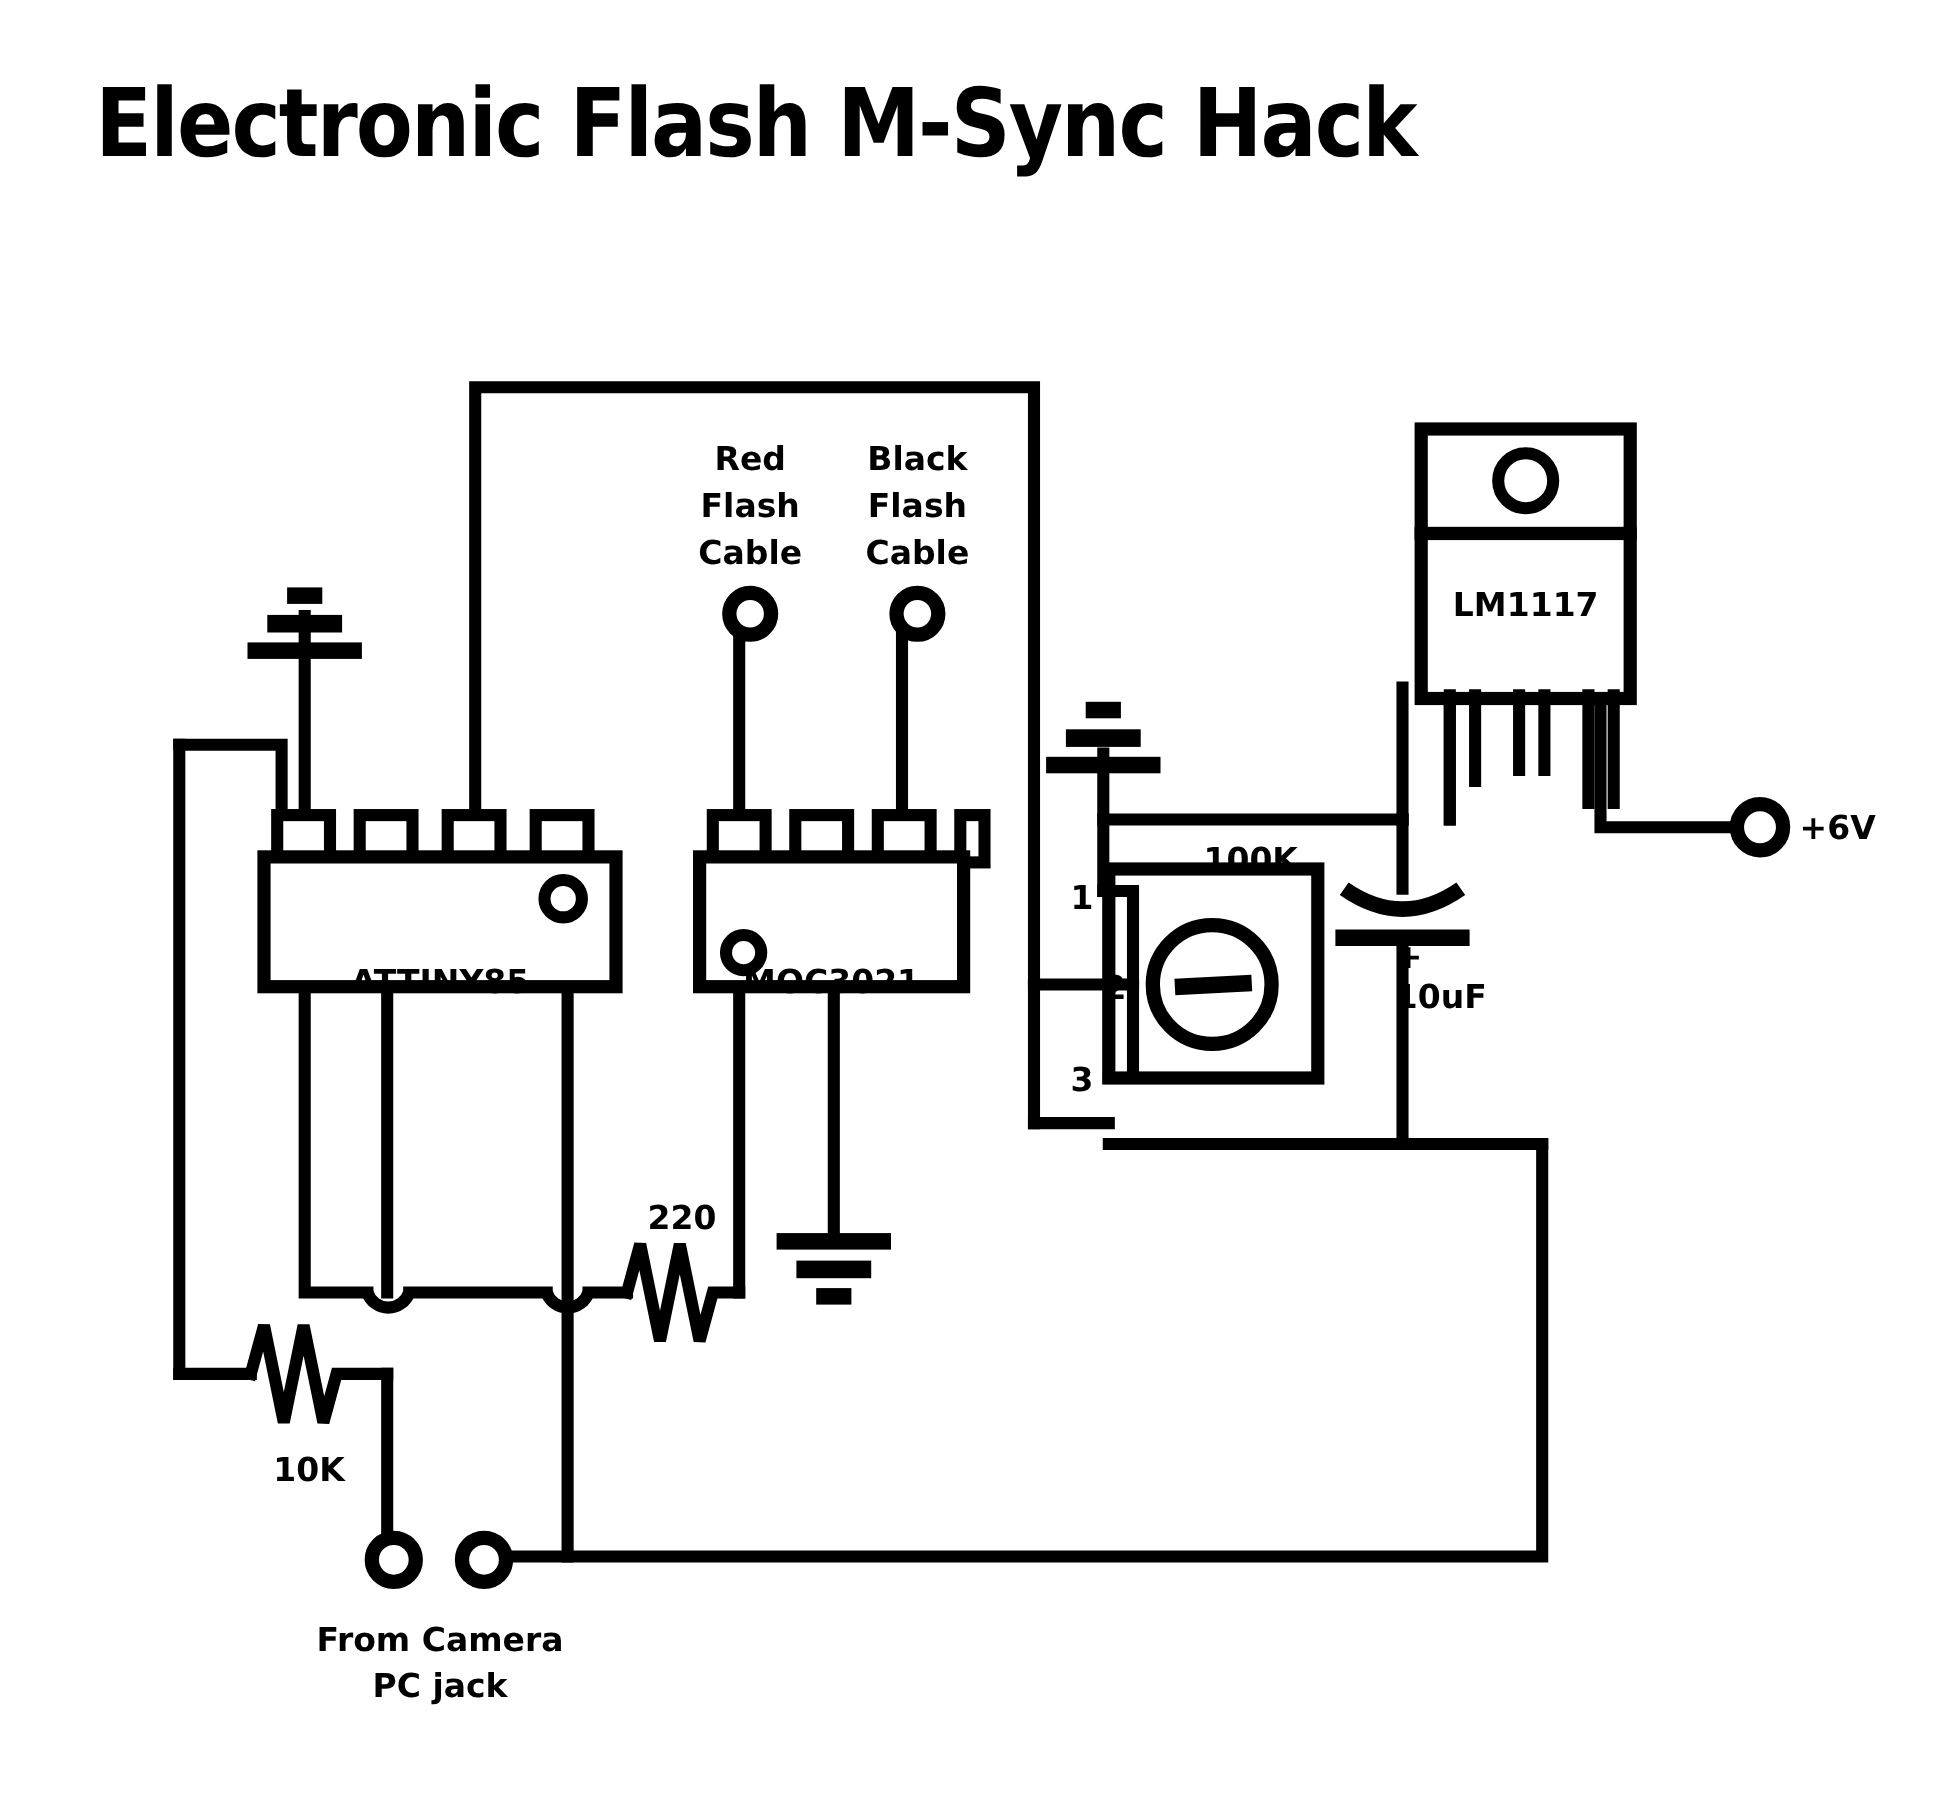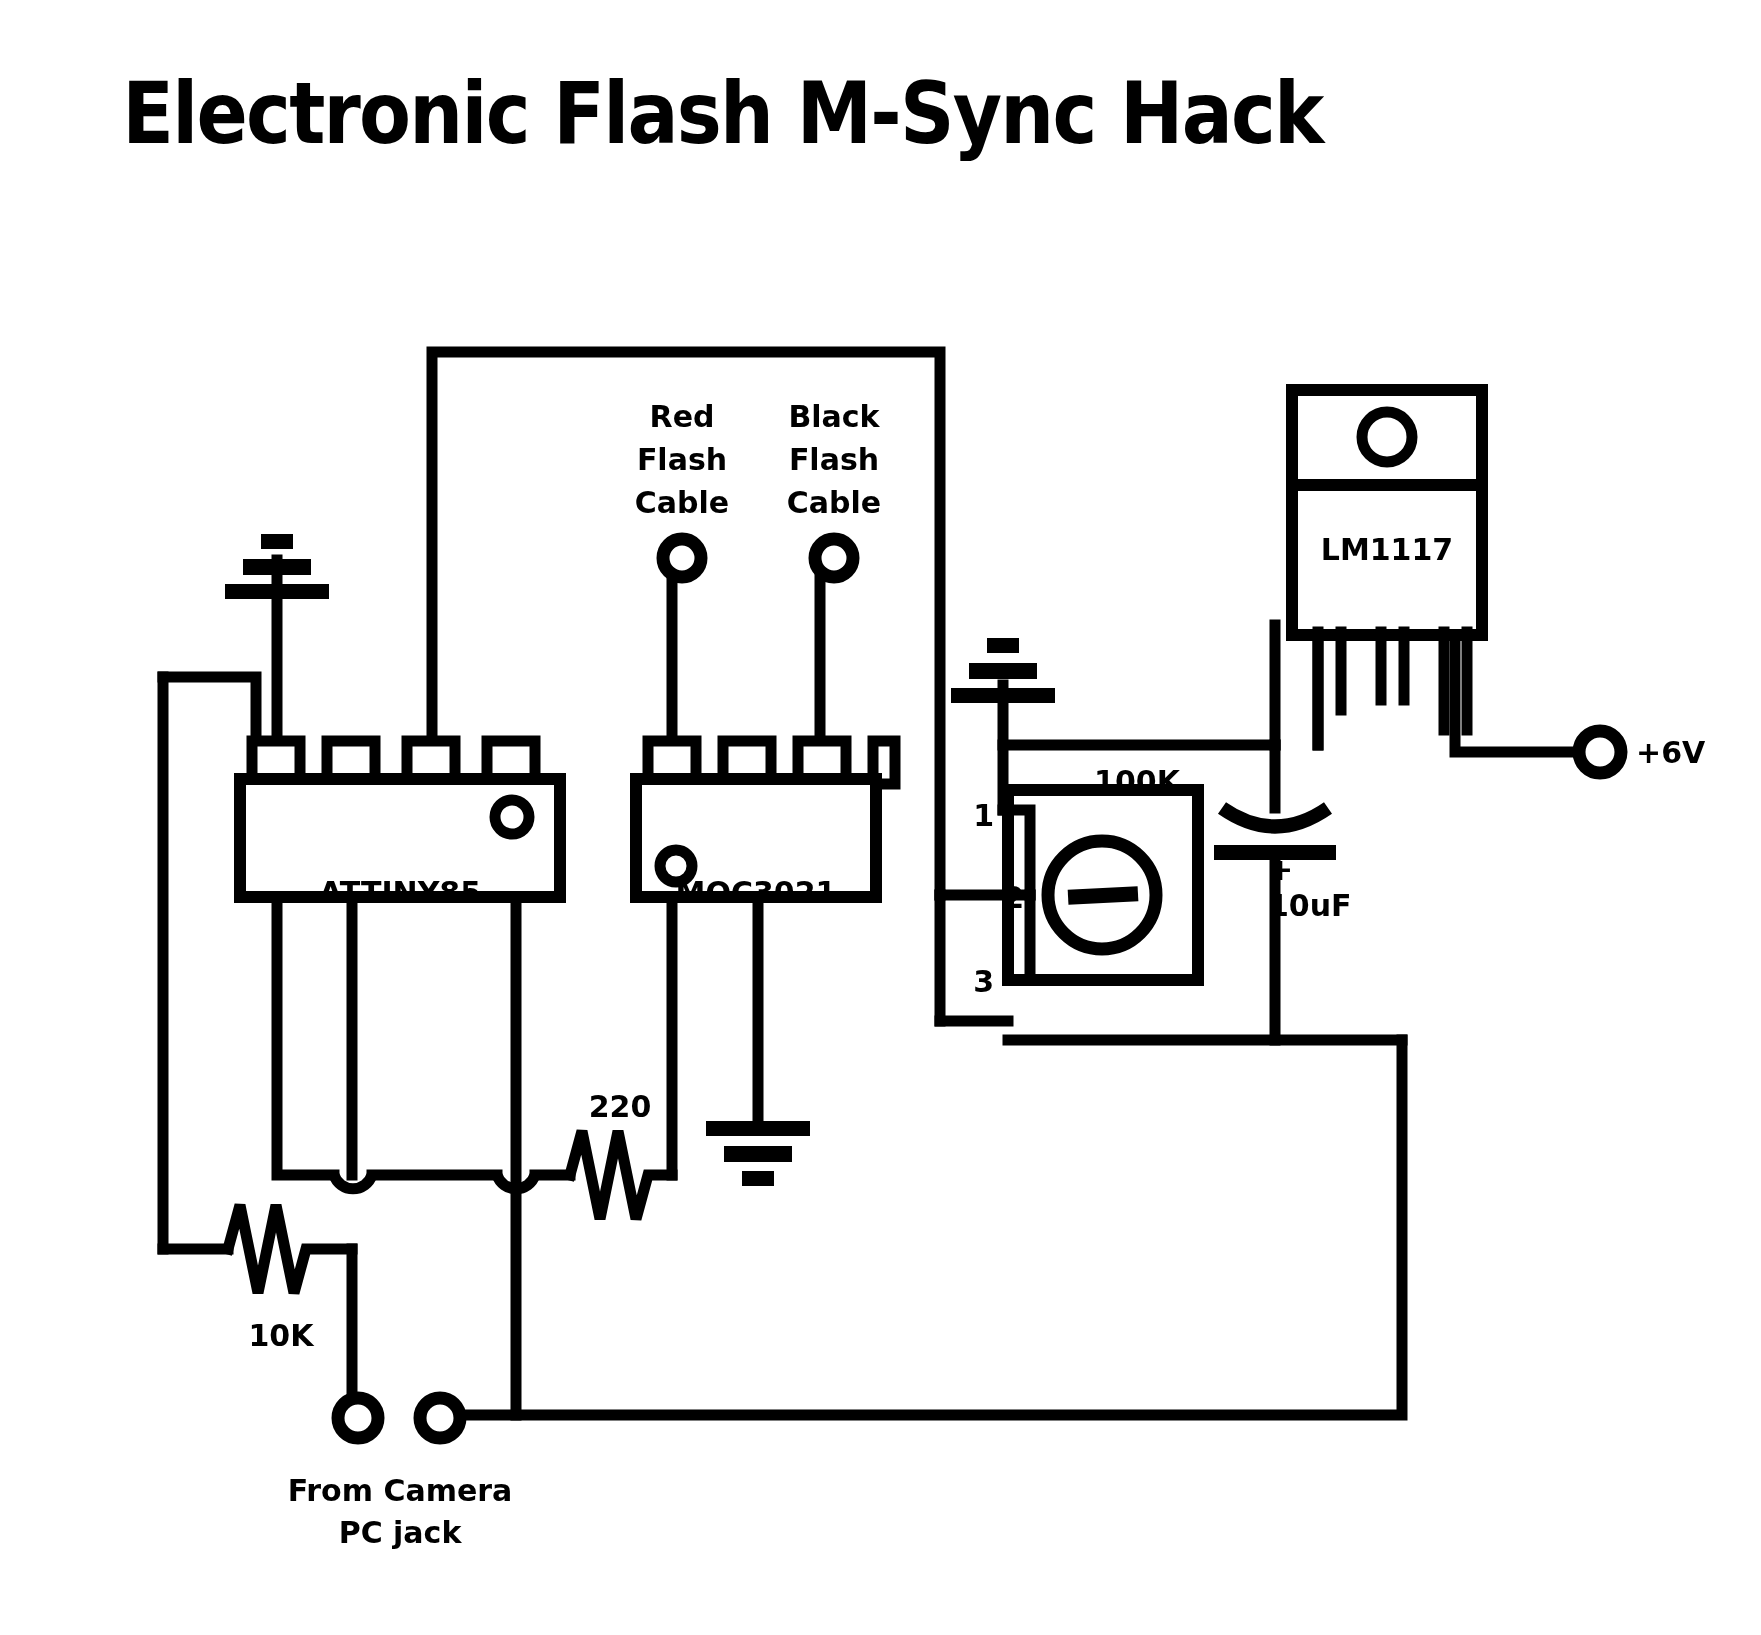--- a/index.html
+++ b/index.html
@@ -10,21 +10,21 @@
   .wire{stroke:#000;stroke-width:11;fill:none;stroke-linecap:square;stroke-linejoin:miter;}
   .body-outline{stroke:#000;stroke-width:12;fill:#fff;}
   .pin-tab{stroke:#000;stroke-width:11;fill:#fff;}
   .dot-ring{stroke:#000;stroke-width:11;fill:#fff;}
   .term-ring{stroke:#000;stroke-width:13;fill:#fff;}
   .hop{stroke:#000;stroke-width:11;fill:none;stroke-linecap:butt;}
   .lbl{font-family:"DejaVu Sans","Liberation Sans",sans-serif;font-weight:bold;fill:#000;}
   .t-chip{font-size:30px;}
   .t-val{font-size:30px;}
   .t-pin{font-size:30px;}
-  .title-wrap{position:absolute;left:0;top:70px;width:1445px;text-align:center;}
+  .title-wrap{position:absolute;left:0;top:70px;width:1445px;}
   .title-wrap h1{margin:0;font-size:86px;font-weight:bold;line-height:1;
       font-family:"DejaVu Sans","Liberation Sans",sans-serif;
       transform:scaleX(0.88);transform-origin:center;letter-spacing:-2px;color:#000;}
 </style>
 </head>
 <body>
 
 <div id="root">
 
   <div class="title-wrap">

